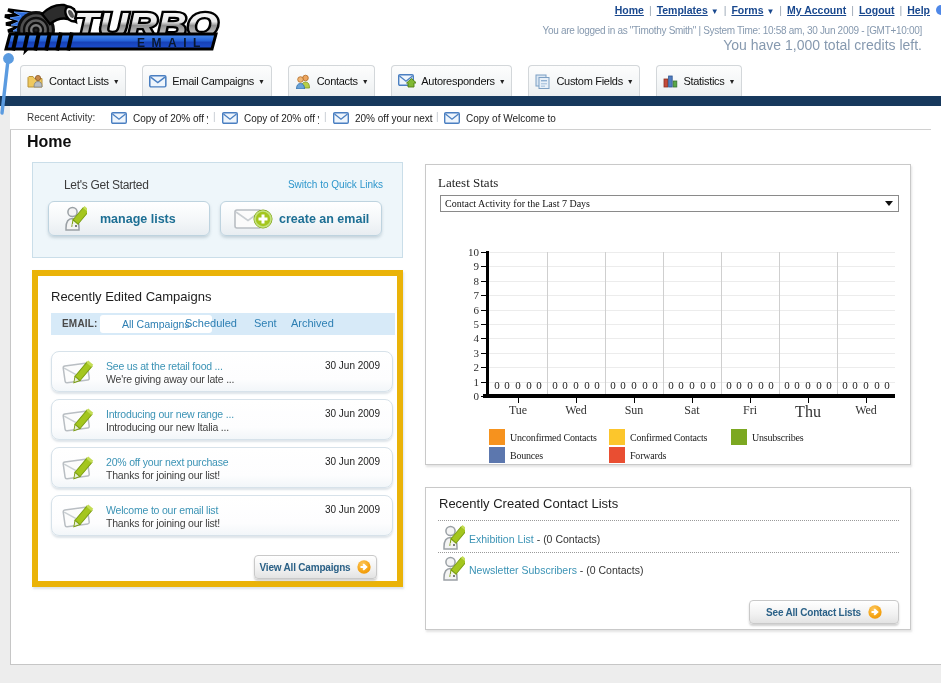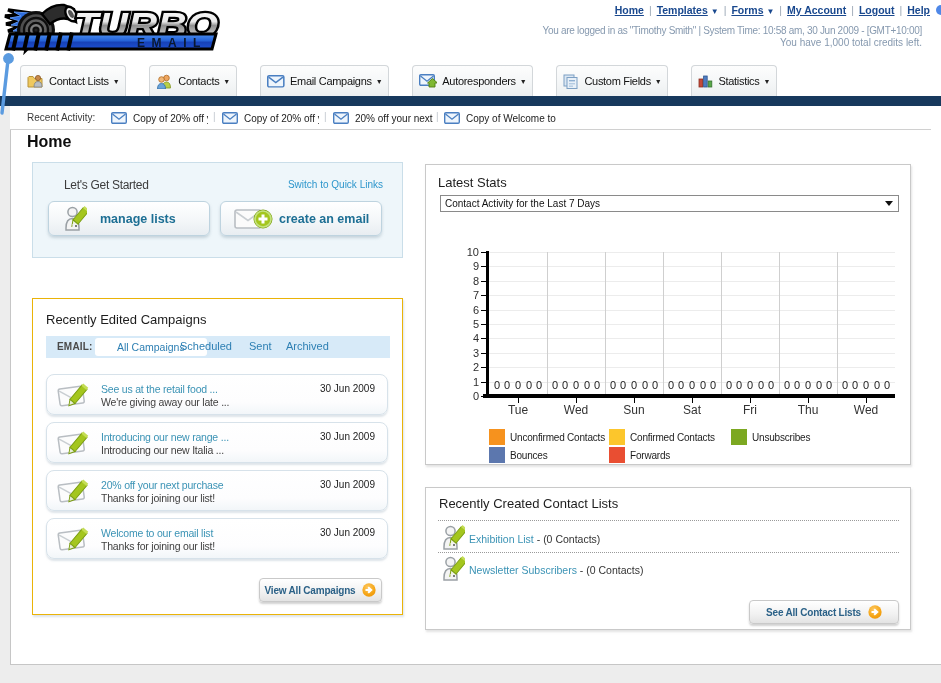--- a/index.html
+++ b/index.html
@@ -6,25 +6,25 @@
   html,body { width:941px; height:683px; background:#fff; font-family:"Liberation Sans", sans-serif; }
   #page { position:relative; width:941px; height:683px; overflow:hidden; background:#fff; }
   .abs { position:absolute; }
   
   #topnav { position:absolute; top:4px; right:11px; font-size:10.5px; color:#999; white-space:nowrap; }
   a { text-decoration:none; }
   #topnav a { color:#19488e; font-weight:bold; text-decoration:underline; }
   #topnav .sep { color:#9aa7b5; padding:0 5px; font-weight:normal; }
   .dna { font-size:8px; color:#19488e; }
   #sysline { position:absolute; top:25px; right:19px; font-size:10px; letter-spacing:-0.3px; color:#8699af; }
-  #credline { position:absolute; top:37px; right:19px; font-size:10px; color:#8699af; }
+  #credline { position:absolute; top:37px; right:19px; font-size:14px; color:#8699af; }
   #helpdot { position:absolute; top:5px; right:-5px; width:10px; height:10px; border-radius:50%; background:#4f88e8; }
   
   #tabs { position:absolute; left:20px; top:65px; height:31px; display:flex; }
-  .tab { height:31px; margin-right:23px; letter-spacing:-0.3px; border:1px solid #d3d7da; border-bottom:none; border-radius:4px 4px 0 0;
+  .tab { height:31px; margin-right:16px; letter-spacing:-0.3px; border:1px solid #d3d7da; border-bottom:none; border-radius:4px 4px 0 0;
          background:linear-gradient(#fdfdfd,#f4f6f7 60%,#eceff1); display:flex; align-items:center;
          padding:0 6px 0 6px; font-size:11px; color:#111; white-space:nowrap; }
   .tab svg { margin-right:5px; }
   .tab .arr { margin-left:4px; font-size:7px; color:#222; }
   #navybar { position:absolute; left:0; top:96px; width:941px; height:10px; background:#17395d; }
   
   #shell { position:absolute; left:0; top:106px; width:941px; height:577px; background:#ededed; }
   #panel { position:absolute; left:10px; top:0px; width:931px; height:559px; background:#fff; border-left:1px solid #c6c6c6; border-bottom:1px solid #c6c6c6; }
   
   #recent { position:absolute; left:10px; top:106px; width:921px; height:24px; background:#fff; border-bottom:1px solid #d0d0d0; font-size:10px; color:#333; }
@@ -35,38 +35,38 @@
   
   #home { position:absolute; left:27px; top:133px; font-size:16px; font-weight:bold; color:#0d0d0d; }
   .box { position:absolute; background:#fff; }
   #getstarted { left:32px; top:162px; width:371px; height:96px; background:#eef6fa; border:1px solid #cadee9; }
   #gs-title { position:absolute; left:31px; top:15px; font-size:12px; letter-spacing:-0.3px; color:#3c3c3c; }
   #gs-link { position:absolute; right:19px; top:16px; font-size:10px; color:#2d96cc; }
   .gsbtn { position:absolute; top:38px; height:35px; border:1px solid #bed3df; border-radius:6px;
            background:linear-gradient(#ffffff,#f4f7f9 55%,#e8edf1); box-shadow:0 2px 3px rgba(150,170,185,.45);
            display:flex; align-items:center; justify-content:flex-start; padding-left:13px; font-size:12.5px; font-weight:bold; color:#1d6f94; }
   .gsbtn svg { margin-right:13px; flex:none; }
-  #campbox { left:32px; top:270px; width:371px; height:317px; border:1px solid #eab308; box-shadow:1px 2px 2px rgba(190,200,210,.5);margin-top:28px; }
+  #campbox { left:32px; top:270px; width:371px; height:317px; border:6px solid #eab308; box-shadow:1px 2px 2px rgba(190,200,210,.5); }
   .boxtitle { position:absolute; font-size:13px; color:#1d1d1d; }
   #showbar { position:absolute; left:13px; top:37px; width:344px; height:22px; background:#d7eaf8; font-size:11px; }
   #showbar .sl { position:absolute; left:11px; top:5px; font-size:10px; font-weight:bold; color:#4a4a4a; letter-spacing:.2px;}
   #showbar .pill { position:absolute; left:49px; top:2px; height:18px; line-height:18px; padding:0 22px; background:#fff; border-radius:3px; color:#2d7fb3; font-size:10.5px; }
   #showbar a { color:#2d7fb3; font-size:11px; }
   .card { position:absolute; left:13px; width:342px; height:41px; border:1px solid #d7e2ea; border-radius:8px;
           background:linear-gradient(#ffffff,#fdfdfe 70%,#f2f6f9); box-shadow:0 2px 2px rgba(195,205,215,.55); }
   .card .ttl { position:absolute; left:54px; top:8px; font-size:10.5px; letter-spacing:-0.2px; color:#3b93b5; }
   .card .sub { position:absolute; left:54px; top:21px; font-size:10.5px; letter-spacing:-0.2px; color:#3f3f3f; }
   .card .dt  { position:absolute; right:12px; top:8px; font-size:10px; color:#222; }
   .card svg.env { position:absolute; left:9px; top:6px; }
   .vbtn { position:absolute; height:24px; border:1px solid #c9c9c9; border-radius:4px;
           background:linear-gradient(#ffffff,#f1f1f1 60%,#e3e3e3); box-shadow:0 2px 2px rgba(180,180,180,.6);
           display:flex; align-items:center; justify-content:center; font-size:10px; letter-spacing:-0.2px; font-weight:bold; color:#2b6187; white-space:nowrap; }
   .vbtn .oc { margin-left:7px; flex:none; }
   
-  #statsbox { left:425px; top:164px; width:486px; height:301px; border:1px solid #c9c9c9; box-shadow:1px 2px 2px rgba(200,200,200,.5); }
+  #statsbox { left:425px; top:164px; width:486px; height:301px; border:1px solid #c9c9c9; box-shadow:1px 2px 2px rgba(200,200,200,.5);font-family:Liberation Serif, serif; }
   #statsel { position:absolute; left:14px; top:30px; width:459px; height:17px; border:1px solid #8a8a8a; background:#fff; font-size:10px; color:#111; line-height:15px; padding-left:4px; }
   #statsel .sarr { position:absolute; right:5px; top:5px; width:0; height:0; border-left:4px solid transparent; border-right:4px solid transparent; border-top:5px solid #111; }
   #listbox { left:425px; top:487px; width:486px; height:143px; border:1px solid #c9c9c9; box-shadow:1px 2px 2px rgba(200,200,200,.5); }
   .dots { position:absolute; left:12px; width:461px; border-top:1px dotted #9a9a9a; }
   .clentry { position:absolute; left:14px; font-size:10.5px; }
   .clentry a { color:#3b93b5; }
   .clentry span { color:#333; }
 </style>
 </head>
 <body>
@@ -163,29 +163,29 @@
 <div id="helpdot"></div>
 <div id="sysline">You are logged in as "Timothy Smith" | System Time: 10:58 am, 30 Jun 2009 - [GMT+10:00]</div>
 <div id="credline">You have 1,000 total credits left.</div>
 
 <div id="tabs">
   <div class="tab"><svg width="17" height="15" viewBox="0 0 17 15">
           <path d="M1 3.5 L1 13 L15 13 L15 4.5 L7.5 4.5 L6 2.5 L2 2.5 Z" fill="#efc95f" stroke="#b8933a" stroke-width="1"></path>
           <circle cx="11" cy="4" r="2.6" fill="#c8884a" stroke="#8a5a28" stroke-width=".8"></circle>
           <path d="M7 13 Q7 7.5 11 7.5 Q15 7.5 15 13 Z" fill="#b8bec4" stroke="#7d8187" stroke-width=".8"></path>
         </svg>Contact Lists<span class="arr">▼</span></div>
+  <div class="tab"><svg width="18" height="13" viewBox="0 0 18 13">
+          <use href="#bluenv" transform="scale(1.1,1.05)"></use>
+        </svg>Email Campaigns<span class="arr">▼</span></div>
   <div class="tab"><svg width="17" height="15" viewBox="0 0 17 15">
           <circle cx="10.5" cy="4" r="2.8" fill="#eda55f" stroke="#b06a22" stroke-width=".8"></circle>
           <path d="M6.5 14 Q6.5 8 10.5 8 Q14.5 8 14.5 14 Z" fill="#b9cf46" stroke="#7f9420" stroke-width=".8"></path>
           <circle cx="5.5" cy="5.5" r="2.8" fill="#f0b575" stroke="#b06a22" stroke-width=".8"></circle>
           <path d="M1.5 15 Q1.5 9.5 5.5 9.5 Q9.5 9.5 9.5 15 Z" fill="#6aa3d8" stroke="#2d6da8" stroke-width=".8"></path>
         </svg>Contacts<span class="arr">▼</span></div>
-  <div class="tab"><svg width="18" height="13" viewBox="0 0 18 13">
-          <use href="#bluenv" transform="scale(1.1,1.05)"></use>
-        </svg>Email Campaigns<span class="arr">▼</span></div>
   <div class="tab"><svg width="18" height="14" viewBox="0 0 18 14">
           <use href="#bluenv"></use>
           <path d="M9 13 L15 13 L15 9 L17.5 9 L12.5 4.5 L7.5 9 L9 9 Z" fill="#7fb832" stroke="#4e7d12" stroke-width=".9" transform="translate(1,0)"></path>
         </svg>Autoresponders<span class="arr">▼</span></div>
   <div class="tab"><svg width="16" height="15" viewBox="0 0 16 15">
           <rect x="1" y="1" width="10" height="11" fill="#dbe7f3" stroke="#7da0c4" stroke-width="1"></rect>
           <rect x="4" y="3.5" width="10" height="11" fill="#e8f0f8" stroke="#7da0c4" stroke-width="1"></rect>
           <rect x="6" y="6" width="6" height="1.4" fill="#8fb0d2"></rect>
           <rect x="6" y="9" width="6" height="1.4" fill="#b4cbe2"></rect>
           <rect x="6" y="11.5" width="4" height="1.4" fill="#b4cbe2"></rect>
@@ -365,21 +365,21 @@
         <div class="abs" style="left:72px;top:238px;width:40px;text-align:center;font-size:12px;color:#333">Tue</div>
         <div class="abs" style="left:92px;top:233px;width:1px;height:5px;background:#000"></div>
         <div class="abs" style="left:130px;top:238px;width:40px;text-align:center;font-size:12px;color:#333">Wed</div>
         <div class="abs" style="left:150px;top:233px;width:1px;height:5px;background:#000"></div>
         <div class="abs" style="left:188px;top:238px;width:40px;text-align:center;font-size:12px;color:#333">Sun</div>
         <div class="abs" style="left:208px;top:233px;width:1px;height:5px;background:#000"></div>
         <div class="abs" style="left:246px;top:238px;width:40px;text-align:center;font-size:12px;color:#333">Sat</div>
         <div class="abs" style="left:266px;top:233px;width:1px;height:5px;background:#000"></div>
         <div class="abs" style="left:304px;top:238px;width:40px;text-align:center;font-size:12px;color:#333">Fri</div>
         <div class="abs" style="left:324px;top:233px;width:1px;height:5px;background:#000"></div>
-        <div class="abs" style="left:362px;top:238px;width:40px;text-align:center;font-size:12px;color:#333">Thu</div>
+        <div class="abs" style="left:362px;top:238px;width:40px;text-align:center;font-size:16px;color:#333">Thu</div>
         <div class="abs" style="left:382px;top:233px;width:1px;height:5px;background:#000"></div>
         <div class="abs" style="left:420px;top:238px;width:40px;text-align:center;font-size:12px;color:#333">Wed</div>
         <div class="abs" style="left:440px;top:233px;width:1px;height:5px;background:#000"></div>
       </div>
 
   <div class="abs" style="left:63px;top:264px;width:16px;height:16px;background:#f6921e"></div>
   <div class="abs" style="left:84px;top:267px;font-size:10px;letter-spacing:-0.2px;color:#1c1c1c">Unconfirmed Contacts</div>
   <div class="abs" style="left:183px;top:264px;width:16px;height:16px;background:#fcc62c"></div>
   <div class="abs" style="left:204px;top:267px;font-size:10px;letter-spacing:-0.2px;color:#1c1c1c">Confirmed Contacts</div>
   <div class="abs" style="left:305px;top:264px;width:16px;height:16px;background:#7ca821"></div>

